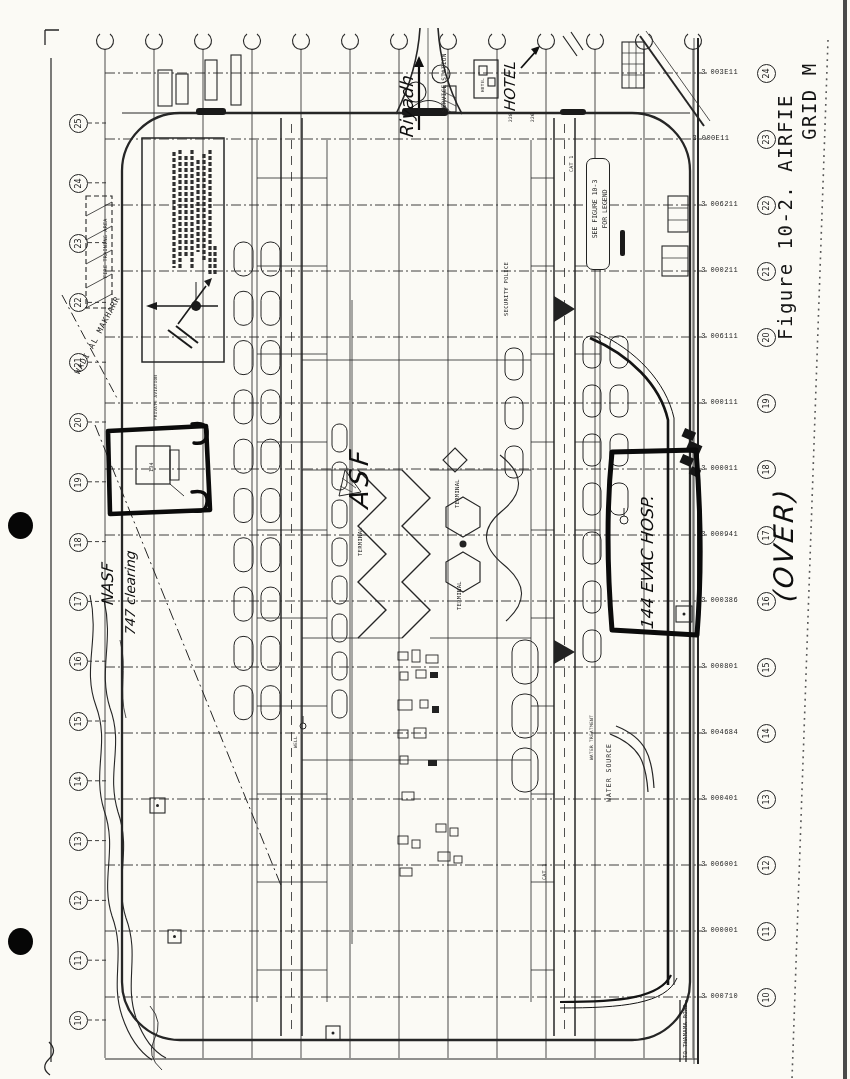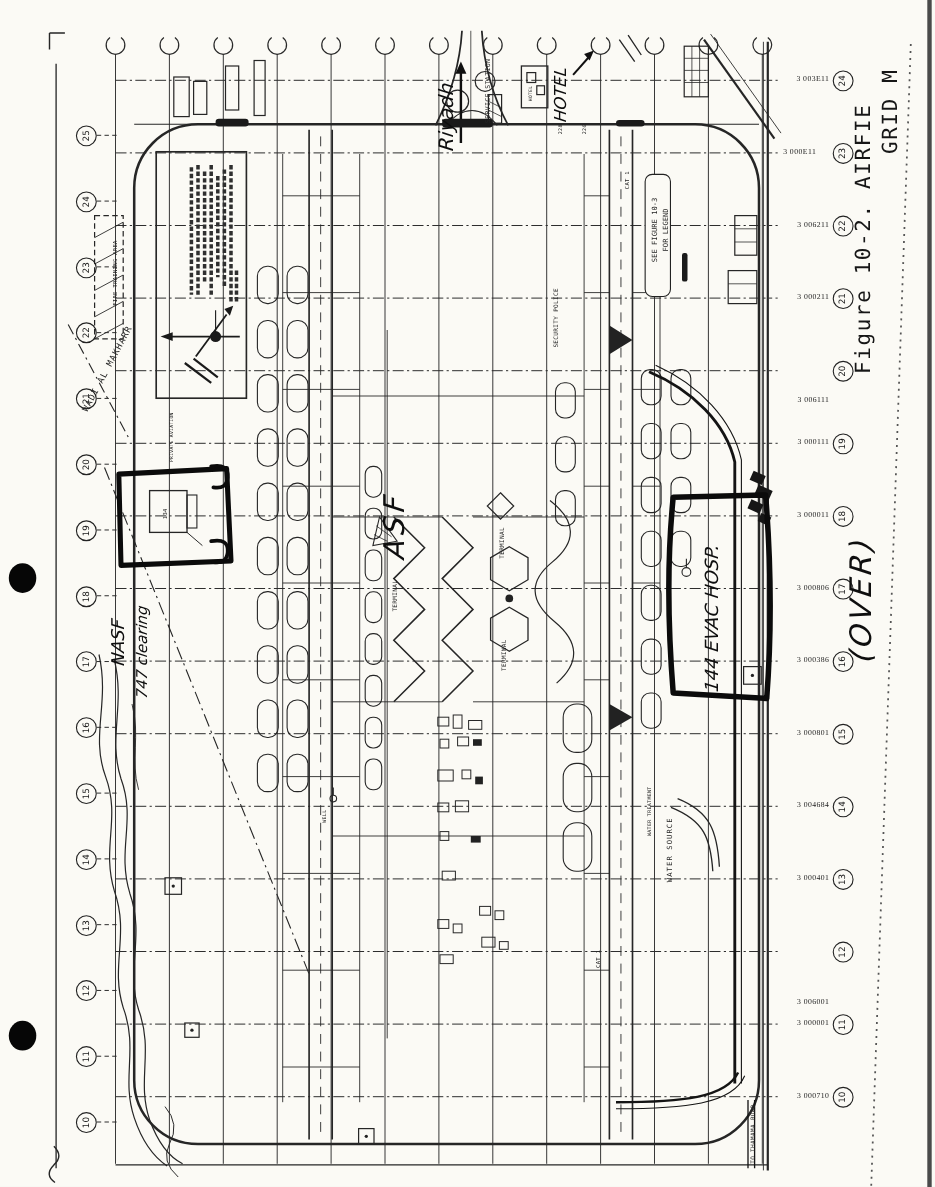--- a/index.html
+++ b/index.html
@@ -5,22 +5,22 @@
   html,body{margin:0;padding:0;background:#e9e7e2;}
   .page{position:relative;width:850px;height:1079px;background:#fbfaf5;overflow:hidden;
         font-family:"DejaVu Sans",sans-serif;color:#1f1f1f;}
   svg{position:absolute;left:0;top:0;}
   .r90{position:absolute;transform-origin:0 0;transform:rotate(-90deg);white-space:nowrap;line-height:1;}
   .rdiag{position:absolute;transform-origin:0 0;transform:rotate(-62deg);white-space:nowrap;line-height:1;}
   .lbl{font-family:"DejaVu Sans Mono",monospace;color:#242424;letter-spacing:.3px;}
   .hand{font-family:"DejaVu Sans",sans-serif;font-style:italic;color:#0e0e0e;}
   .hand.r90{transform:rotate(-90deg) skewX(-7deg);}
   .caption{font-family:"DejaVu Sans Mono",monospace;color:#161616;letter-spacing:1.5px;}
-  .coordtext{position:absolute;left:700px;width:54px;text-align:right;
-             font-family:Liberation Serif, serif;font-size:7px;letter-spacing:.4px;color:#222;}
+  .coordtext{position:absolute;left:684px;width:54px;text-align:right;
+             font-family:Liberation Mono, monospace;font-size:7px;letter-spacing:.4px;color:#222;}
   .circ{position:absolute;width:17px;height:17px;border:1.2px solid #222;border-radius:50%;
         display:flex;align-items:center;justify-content:center;background:transparent;}
   .circ span{display:block;transform:rotate(-90deg);font-size:8px;color:#1a1a1a;
              font-family:"DejaVu Sans",sans-serif;}
   .punch{position:absolute;width:25px;height:27px;background:#060606;border-radius:50%;}
   .legendbox{position:absolute;left:586px;top:158px;width:22px;height:110px;
              border:1.6px solid #222;border-radius:7px;background:#fbfaf5;}
   .legendtext{font-family:"DejaVu Sans Mono",monospace;font-size:6.5px;color:#1d1d1d;}
   .legendtext div{width:106px;text-align:center;line-height:10px;}
 </style>
@@ -394,53 +394,53 @@
         <span>23</span>
       </div>
       <div class="coordtext" style="top: 200px;">3 006211</div>
       <div class="circ" style="left: 757px; top: 196px;">
         <span>22</span>
       </div>
       <div class="coordtext" style="top: 266px;">3 000211</div>
       <div class="circ" style="left: 757px; top: 262px;">
         <span>21</span>
       </div>
-      <div class="coordtext" style="top: 332px; margin-top: 27px;">3 006111</div>
+      <div class="coordtext" style="top: 332px;">3 006111</div>
       <div class="circ" style="left: 757px; top: 328px;">
         <span>20</span>
       </div>
       <div class="coordtext" style="top: 398px;">3 000111</div>
       <div class="circ" style="left: 757px; top: 394px;">
         <span>19</span>
       </div>
       <div class="coordtext" style="top: 464px;">3 000011</div>
       <div class="circ" style="left: 757px; top: 460px;">
         <span>18</span>
       </div>
-      <div class="coordtext" style="top: 530px;">3 000806</div>
+      <div class="coordtext" style="top: 530px;">3 000941</div>
       <div class="circ" style="left: 757px; top: 526px;">
         <span>17</span>
       </div>
       <div class="coordtext" style="top: 596px;">3 000386</div>
       <div class="circ" style="left: 757px; top: 592px;">
         <span>16</span>
       </div>
       <div class="coordtext" style="top: 662px;">3 000801</div>
       <div class="circ" style="left: 757px; top: 658px;">
         <span>15</span>
       </div>
       <div class="coordtext" style="top: 728px;">3 004684</div>
       <div class="circ" style="left: 757px; top: 724px;">
         <span>14</span>
       </div>
       <div class="coordtext" style="top: 794px;">3 000401</div>
       <div class="circ" style="left: 757px; top: 790px;">
         <span>13</span>
       </div>
-      <div class="coordtext" style="top: 860px; margin-top: 47px;">3 006001</div>
+      <div class="coordtext" style="top: 860px;">3 006001</div>
       <div class="circ" style="left: 757px; top: 856px;">
         <span>12</span>
       </div>
       <div class="coordtext" style="top: 926px;">3 000001</div>
       <div class="circ" style="left: 757px; top: 922px;">
         <span>11</span>
       </div>
       <div class="coordtext" style="top: 992px;">3 000710</div>
       <div class="circ" style="left: 757px; top: 988px;">
         <span>10</span>

